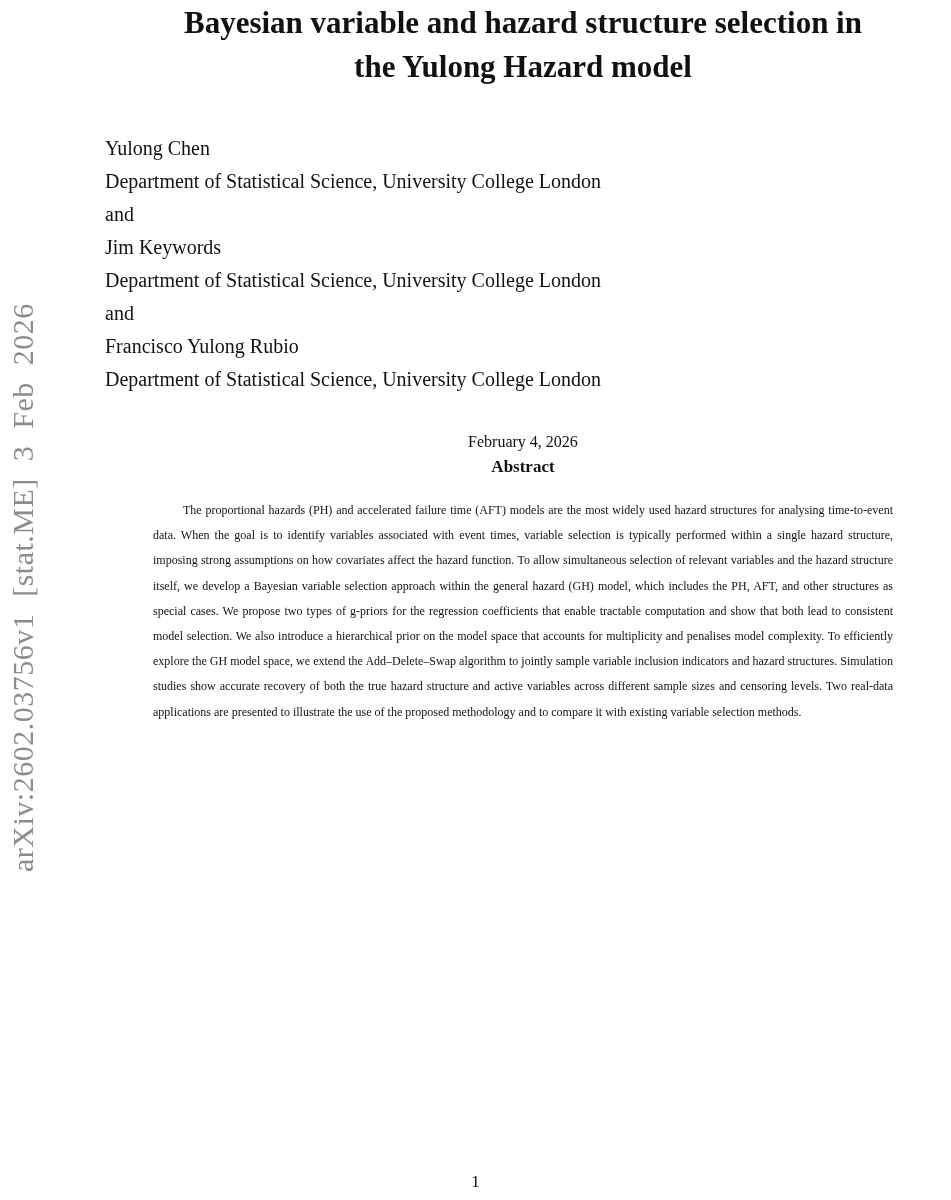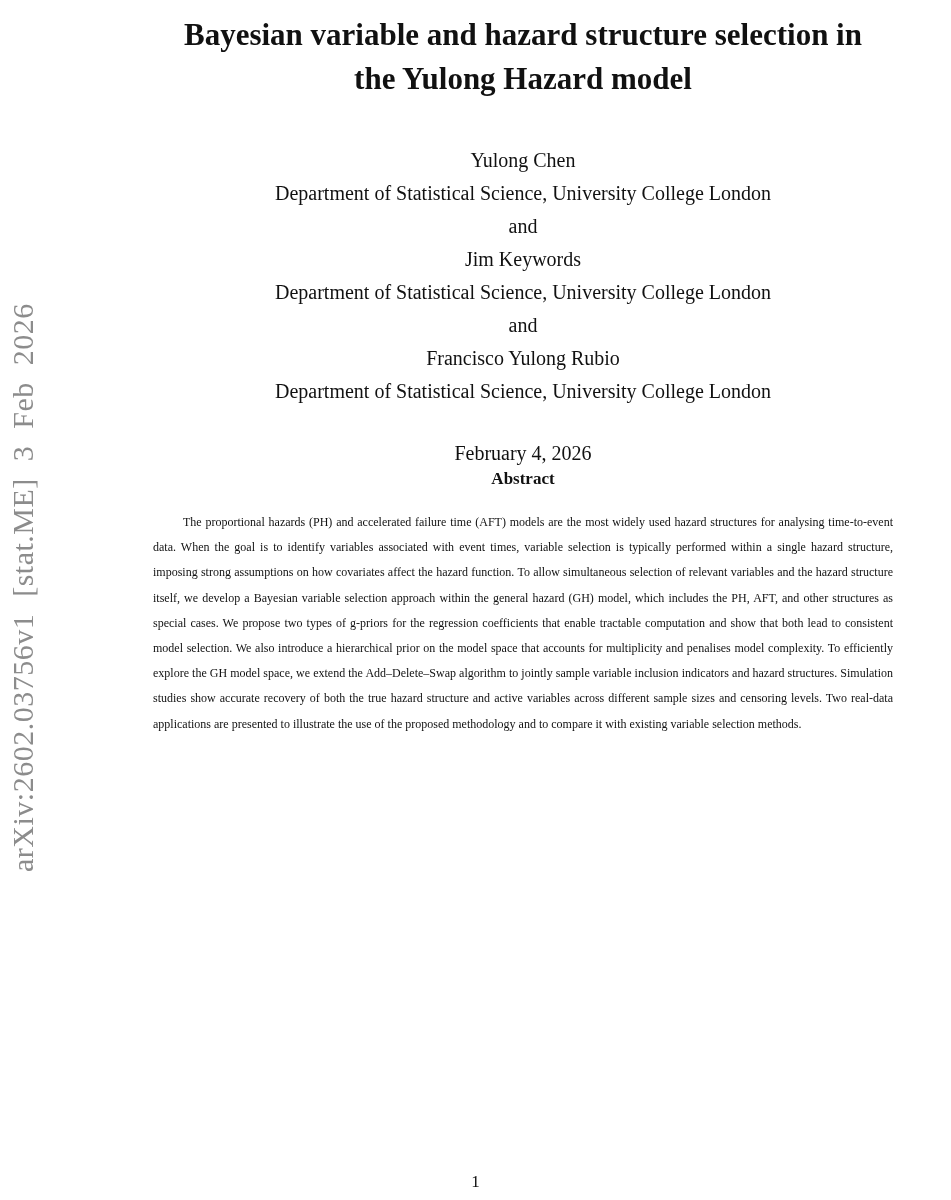--- a/index.html
+++ b/index.html
@@ -38,39 +38,38 @@
   }
 
   .content {
     position: absolute;
     left: 105px;
     top: 0;
     width: 836px;
   }
 
   .title {
-    padding-top: 13px;
+    padding-top: 1px;
     font-size: 31px;
     line-height: 44px;
     font-weight: bold;
     text-align: center;
   }
   .title-line { display: block; }
 
   .authors {
     margin-top: 43px;
     font-size: 20px;
     line-height: 33px;
-    text-align: center;
     font-weight: normal;
   }
 
   .date {
     margin-top: 32px;
-    font-size: 20px;
+    font-size: 16px;
     line-height: 27px;
     text-align: center;
   }
 
   .abstract-heading {
     font-size: 17px;
     line-height: 24px;
     font-weight: bold;
     text-align: center;
   }

